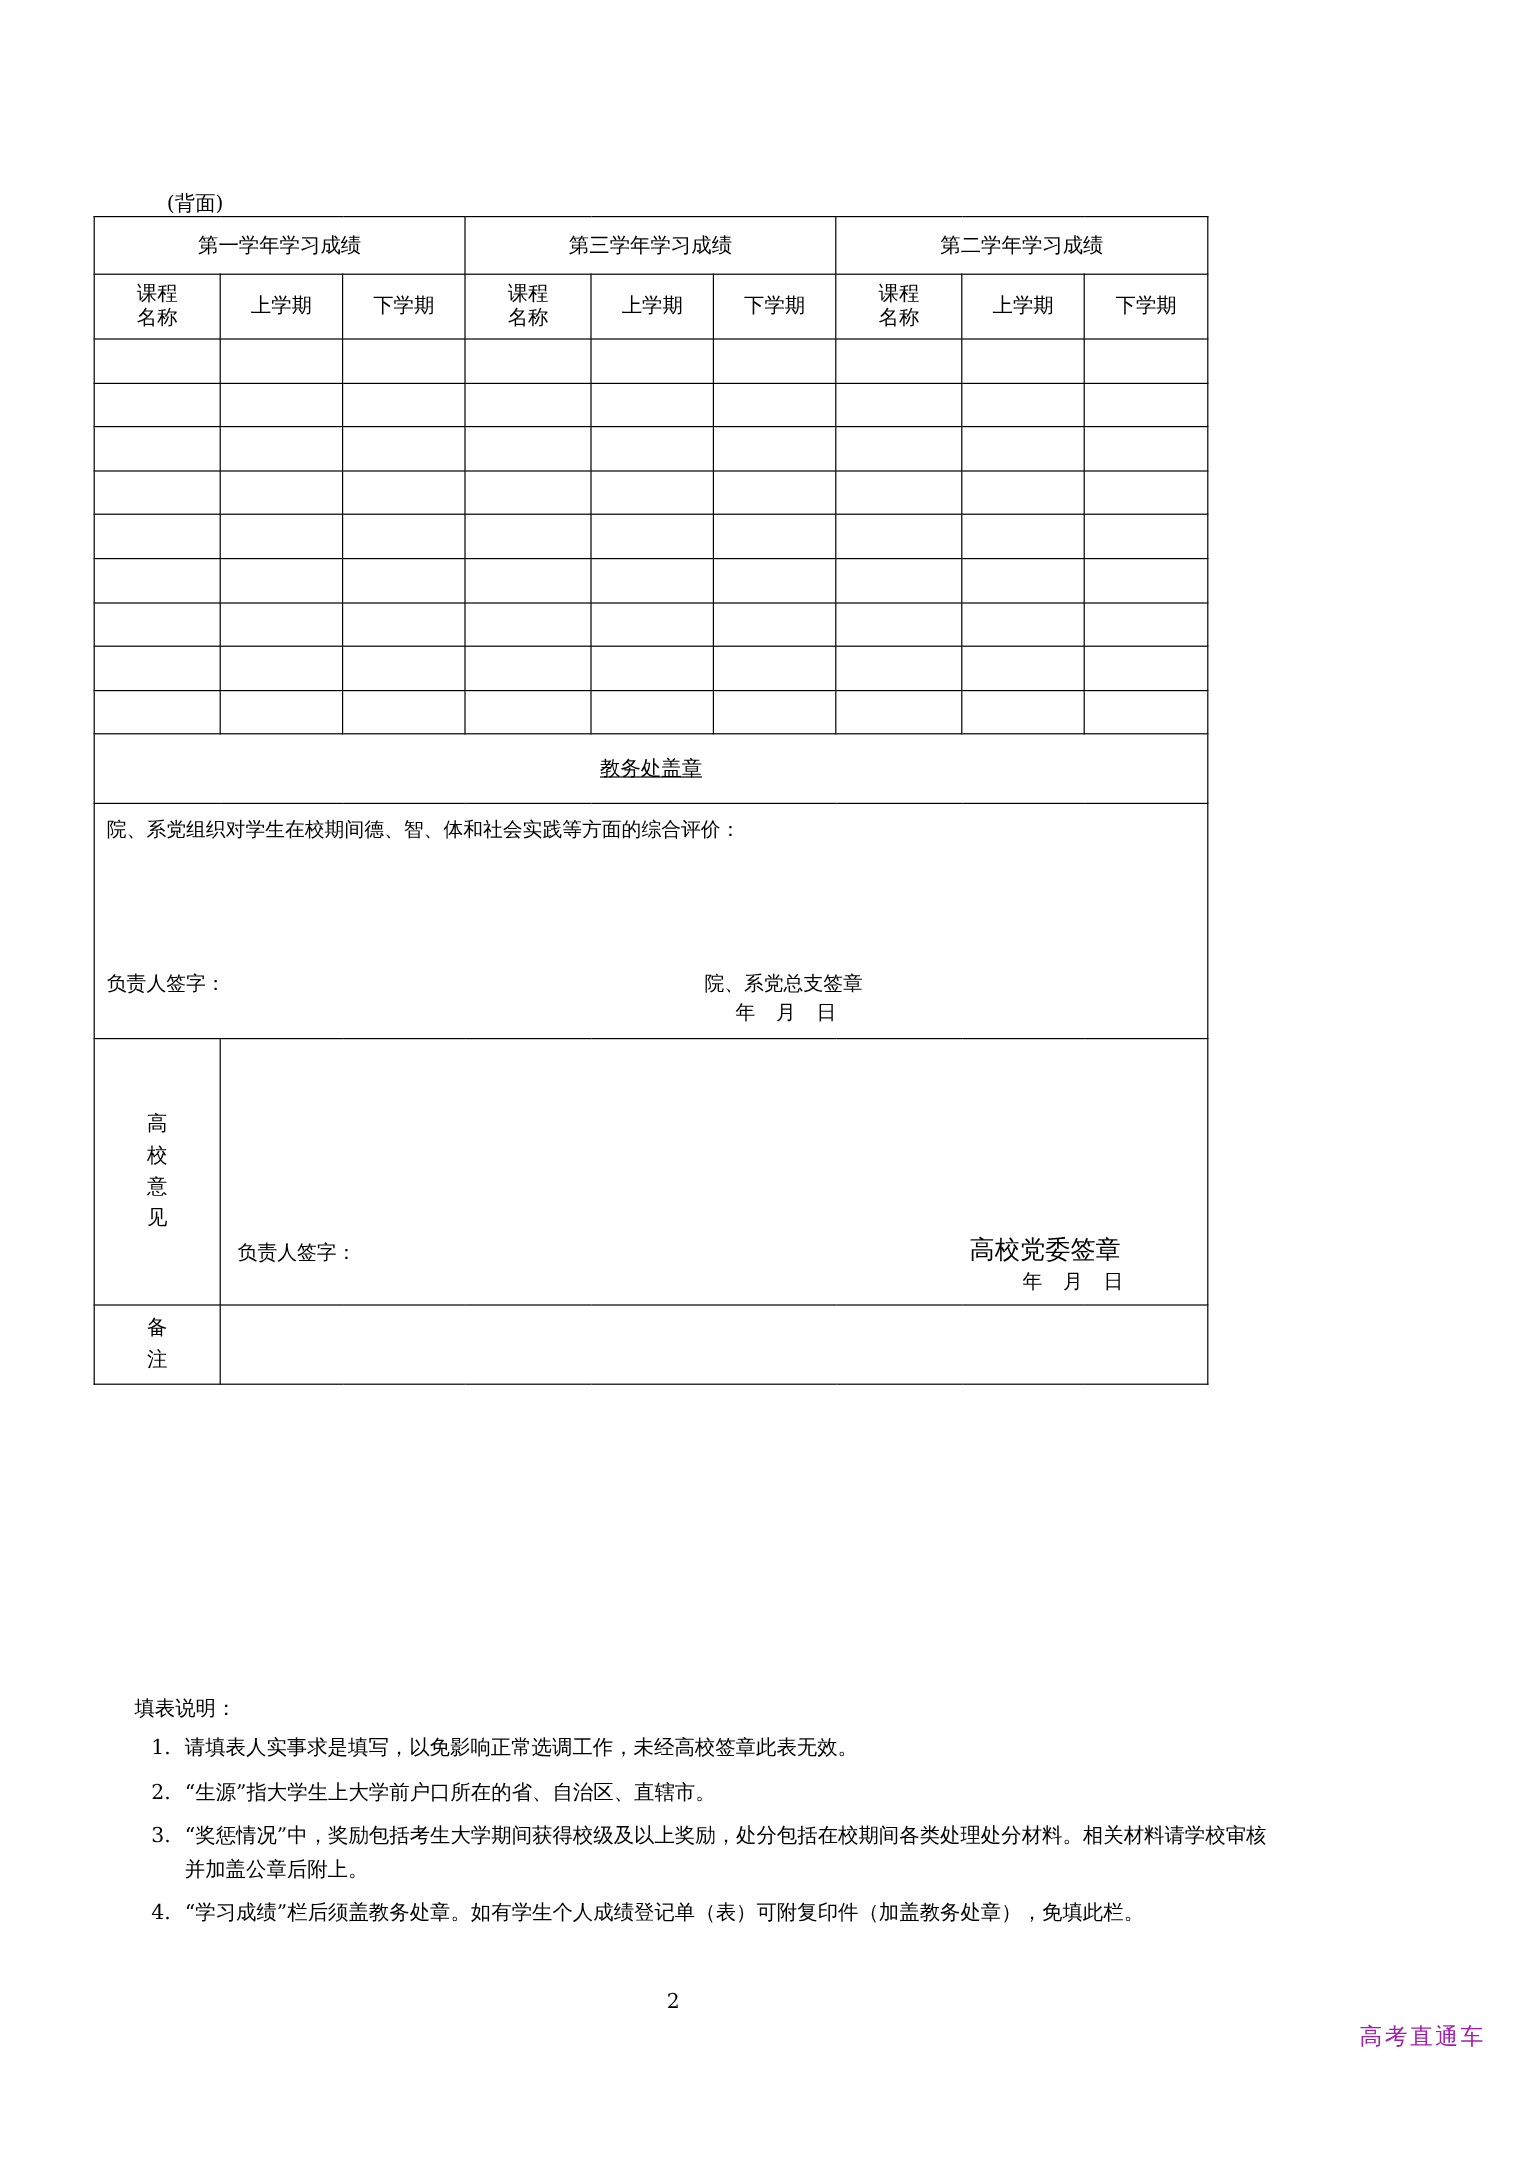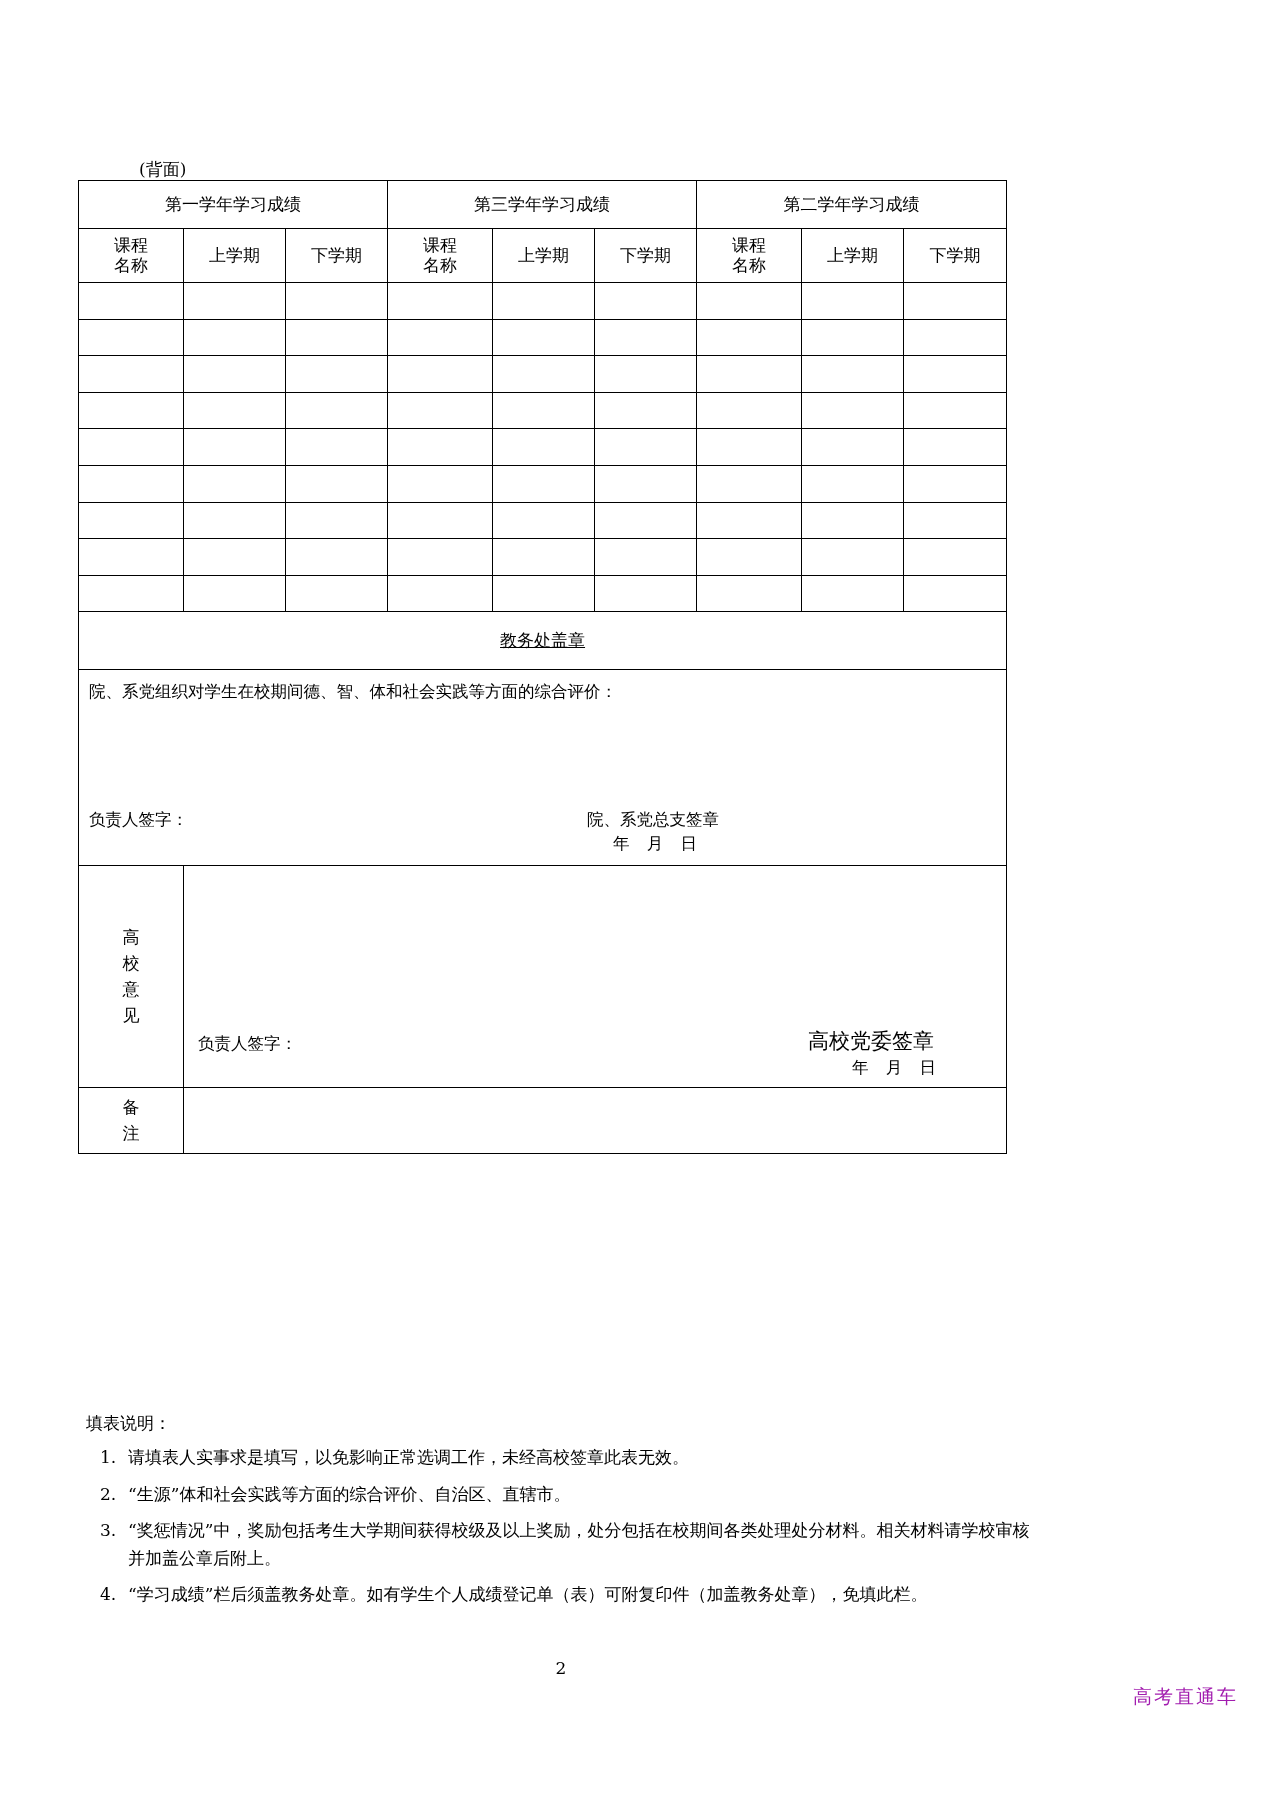--- a/index.html
+++ b/index.html
@@ -147,21 +147,21 @@
     font-size: 16.5px;
     letter-spacing: 6px;
   }
 
   .remark-cell { height: 66px; }
   .remark-body { height: 66px; }
 
   
   .notes {
     position: absolute;
-    left: 86px;
+    left: 112px;
     top: 1412px;
     width: 960px;
     font-family: "DejaVu Serif", "Liberation Serif", serif;
     font-size: 17px;
   }
   .notes-title {
     margin: 0 0 9px 0;
     font-size: 17px;
   }
   .notes ol {
@@ -376,21 +376,21 @@
           <td class="remark-body" colspan="8"></td>
         </tr>
       </tbody>
     </table>
   </div>
 
   <div class="notes">
     <div class="notes-title">填表说明：</div>
     <ol>
       <li>请填表人实事求是填写，以免影响正常选调工作，未经高校签章此表无效。</li>
-      <li>“生源”体和社会实践等方面的综合评价、自治区、直辖市。</li>
+      <li>“生源”指大学生上大学前户口所在的省、自治区、直辖市。</li>
       <li>“奖惩情况”中，奖励包括考生大学期间获得校级及以上奖励，处分包括在校期间各类处理处分材料。相关材料请学校审核并加盖公章后附上。</li>
       <li>“学习成绩”栏后须盖教务处章。如有学生个人成绩登记单（表）可附复印件（加盖教务处章），免填此栏。</li>
     </ol>
   </div>
 
   <div class="page-number">2</div>
   <div class="watermark">高考直通车</div>
 
 </div>
 

